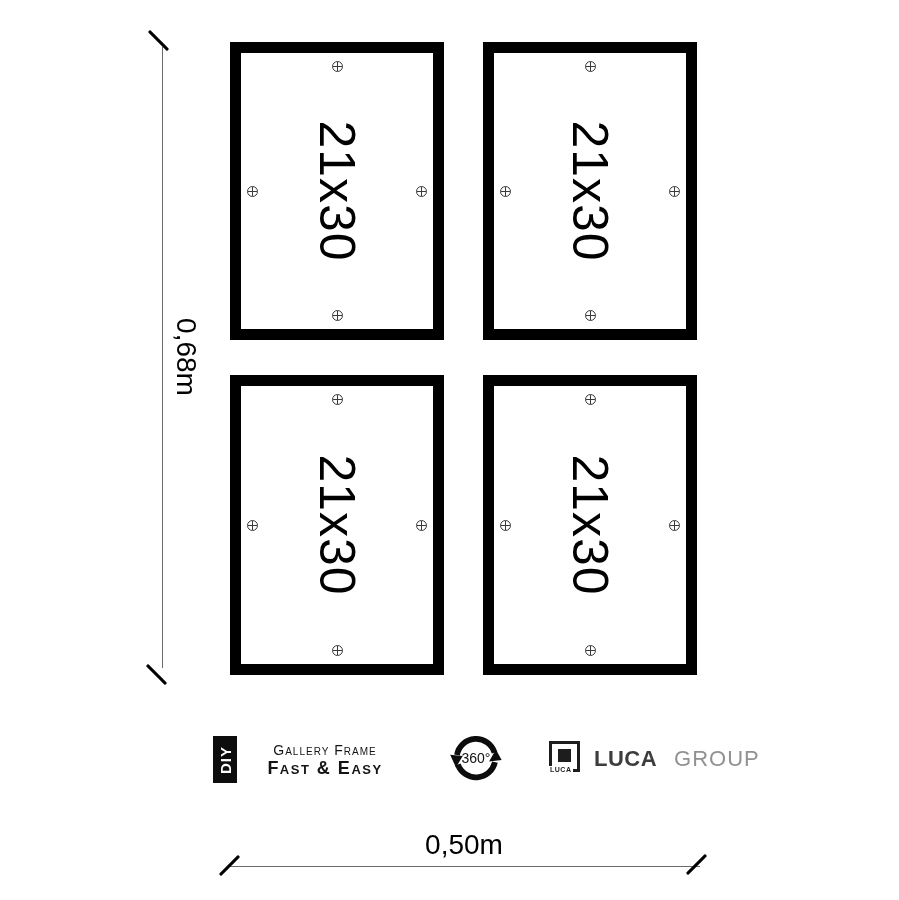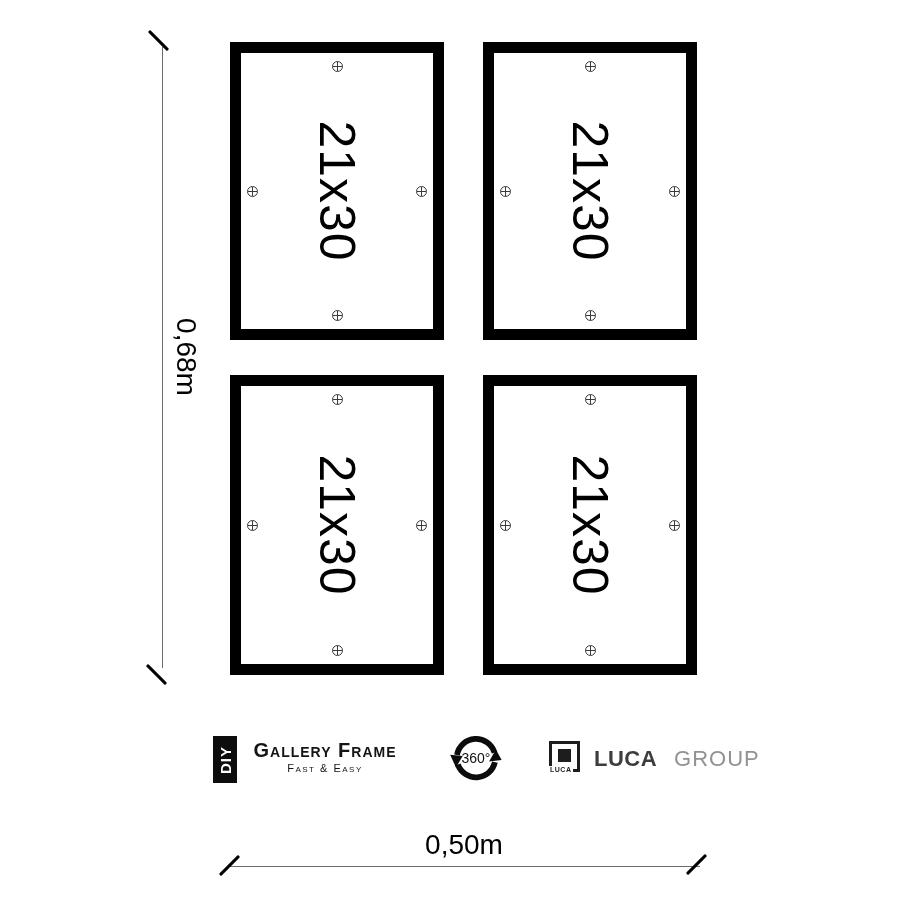--- a/index.html
+++ b/index.html
@@ -52,23 +52,23 @@
   }
 
   
   .diy-badge { position:absolute; left:213px; top:736px; width:24px; height:47px; background:#0d0d0d; }
   .diy-badge span {
     position:absolute; left:50%; top:50%;
     transform:translate(-50%,-50%) rotate(-90deg);
     color:#fff; font-weight:700; font-size:15px; letter-spacing:1px;
   }
   .brand { position:absolute; left:243px; top:740px; width:164px; text-align:center; color:#141414; }
-  .brand-title { font-size:20px; font-weight:700; font-variant:small-caps;
+  .brand-title { font-size:14px; font-weight:400; font-variant:small-caps;
                  letter-spacing:1px; line-height:21px; white-space:nowrap; }
-  .brand-sub   { font-size:11px; font-weight:400; font-variant:small-caps;
+  .brand-sub   { font-size:18px; font-weight:700; font-variant:small-caps;
                  letter-spacing:1.5px; line-height:14px; white-space:nowrap; }
 
   .badge-360 { position:absolute; left:449px; top:731px; width:54px; height:54px; }
   .badge-360 svg { position:absolute; left:0; top:0; width:54px; height:54px; }
   .badge-360 .deg {
     position:absolute; left:50%; top:50%; transform:translate(-50%,-50%);
     font-size:14px; color:#111; white-space:nowrap;
   }
 
   .luca-logo { position:absolute; left:549px; top:741px; width:38px; height:38px; }

